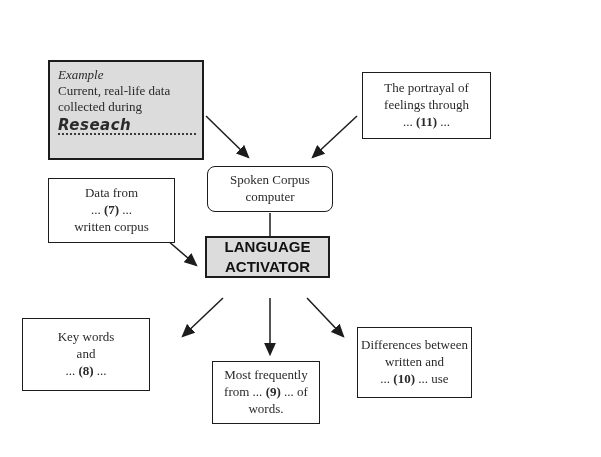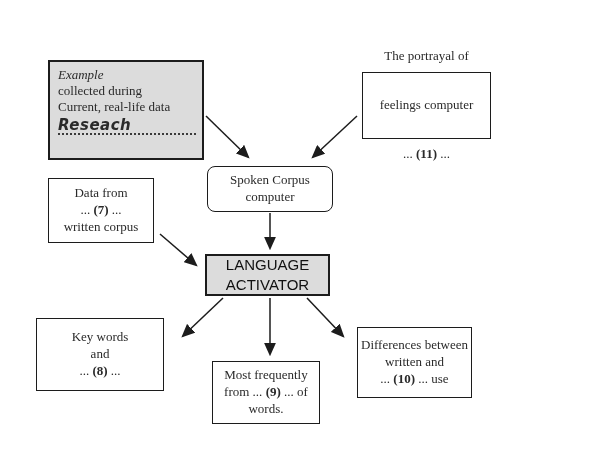--- a/index.html
+++ b/index.html
@@ -44,32 +44,32 @@
     letter-spacing:0.5px;
     margin-top:1px;
   }
   .dotted-line{
     border-bottom:2px dotted #3a3a3a;
     width:138px;
     height:1px;
     margin-top:-2px;
   }
   
-  #box-portrayal{left:362px;top:72px;width:129px;height:67px;gap:32px;}
+  #box-portrayal{left:362px;top:72px;width:129px;height:67px;}
   #box-spoken{left:207px;top:166px;width:126px;height:46px;border-radius:8px;}
-  #box-datafrom{left:48px;top:178px;width:106px;height:65px;}
+  #box-datafrom{left:48px;top:178px;width:127px;height:65px;}
   #box-activator{
-    left:205px;top:254px;width:125px;height:42px;
+    left:205px;top:236px;width:125px;height:42px;
     font-family:"Liberation Sans", sans-serif;
-    font-weight:normal;
+    font-weight:bold;
     font-size:15px;
     line-height:1.32;
     color:#111;
   }
-  #box-keywords{left:36px;top:318px;width:128px;height:73px;}
+  #box-keywords{left:22px;top:318px;width:128px;height:73px;}
   #box-mostfreq{left:212px;top:361px;width:108px;height:63px;}
   #box-differences{left:357px;top:327px;width:115px;height:71px;}
 </style>
 </head>
 <body>
 
 <div class="canvas">
 
   <svg class="arrows" width="601" height="457" viewBox="0 0 601 457">
     <defs>
@@ -81,29 +81,29 @@
     <line x1="357" y1="116" x2="313" y2="157" stroke="#1c1c1c" stroke-width="1.5" marker-end="url(#ah)"></line>
     <line x1="270" y1="213" x2="270" y2="248" stroke="#1c1c1c" stroke-width="1.5" marker-end="url(#ah)"></line>
     <line x1="160" y1="234" x2="196" y2="265" stroke="#1c1c1c" stroke-width="1.5" marker-end="url(#ah)"></line>
     <line x1="223" y1="298" x2="183" y2="336" stroke="#1c1c1c" stroke-width="1.5" marker-end="url(#ah)"></line>
     <line x1="270" y1="298" x2="270" y2="354" stroke="#1c1c1c" stroke-width="1.5" marker-end="url(#ah)"></line>
     <line x1="307" y1="298" x2="343" y2="336" stroke="#1c1c1c" stroke-width="1.5" marker-end="url(#ah)"></line>
   </svg>
 
   <div class="dbox gray" id="box-example">
     <div class="ex-title">Example</div>
+    <div>Current, real-life data</div>
     <div>collected during</div>
-    <div>Current, real-life data</div>
     <div class="handwritten">Reseach</div>
     <div class="dotted-line"></div>
   </div>
 
   <div class="dbox" id="box-portrayal">
     <div>The portrayal of</div>
-    <div>feelings computer</div>
+    <div>feelings through</div>
     <div><span>... </span><span class="num">(11)</span><span> ...</span></div>
   </div>
 
   <div class="dbox" id="box-spoken">
     <div>Spoken Corpus</div>
     <div>computer</div>
   </div>
 
   <div class="dbox" id="box-datafrom">
     <div>Data from</div>

